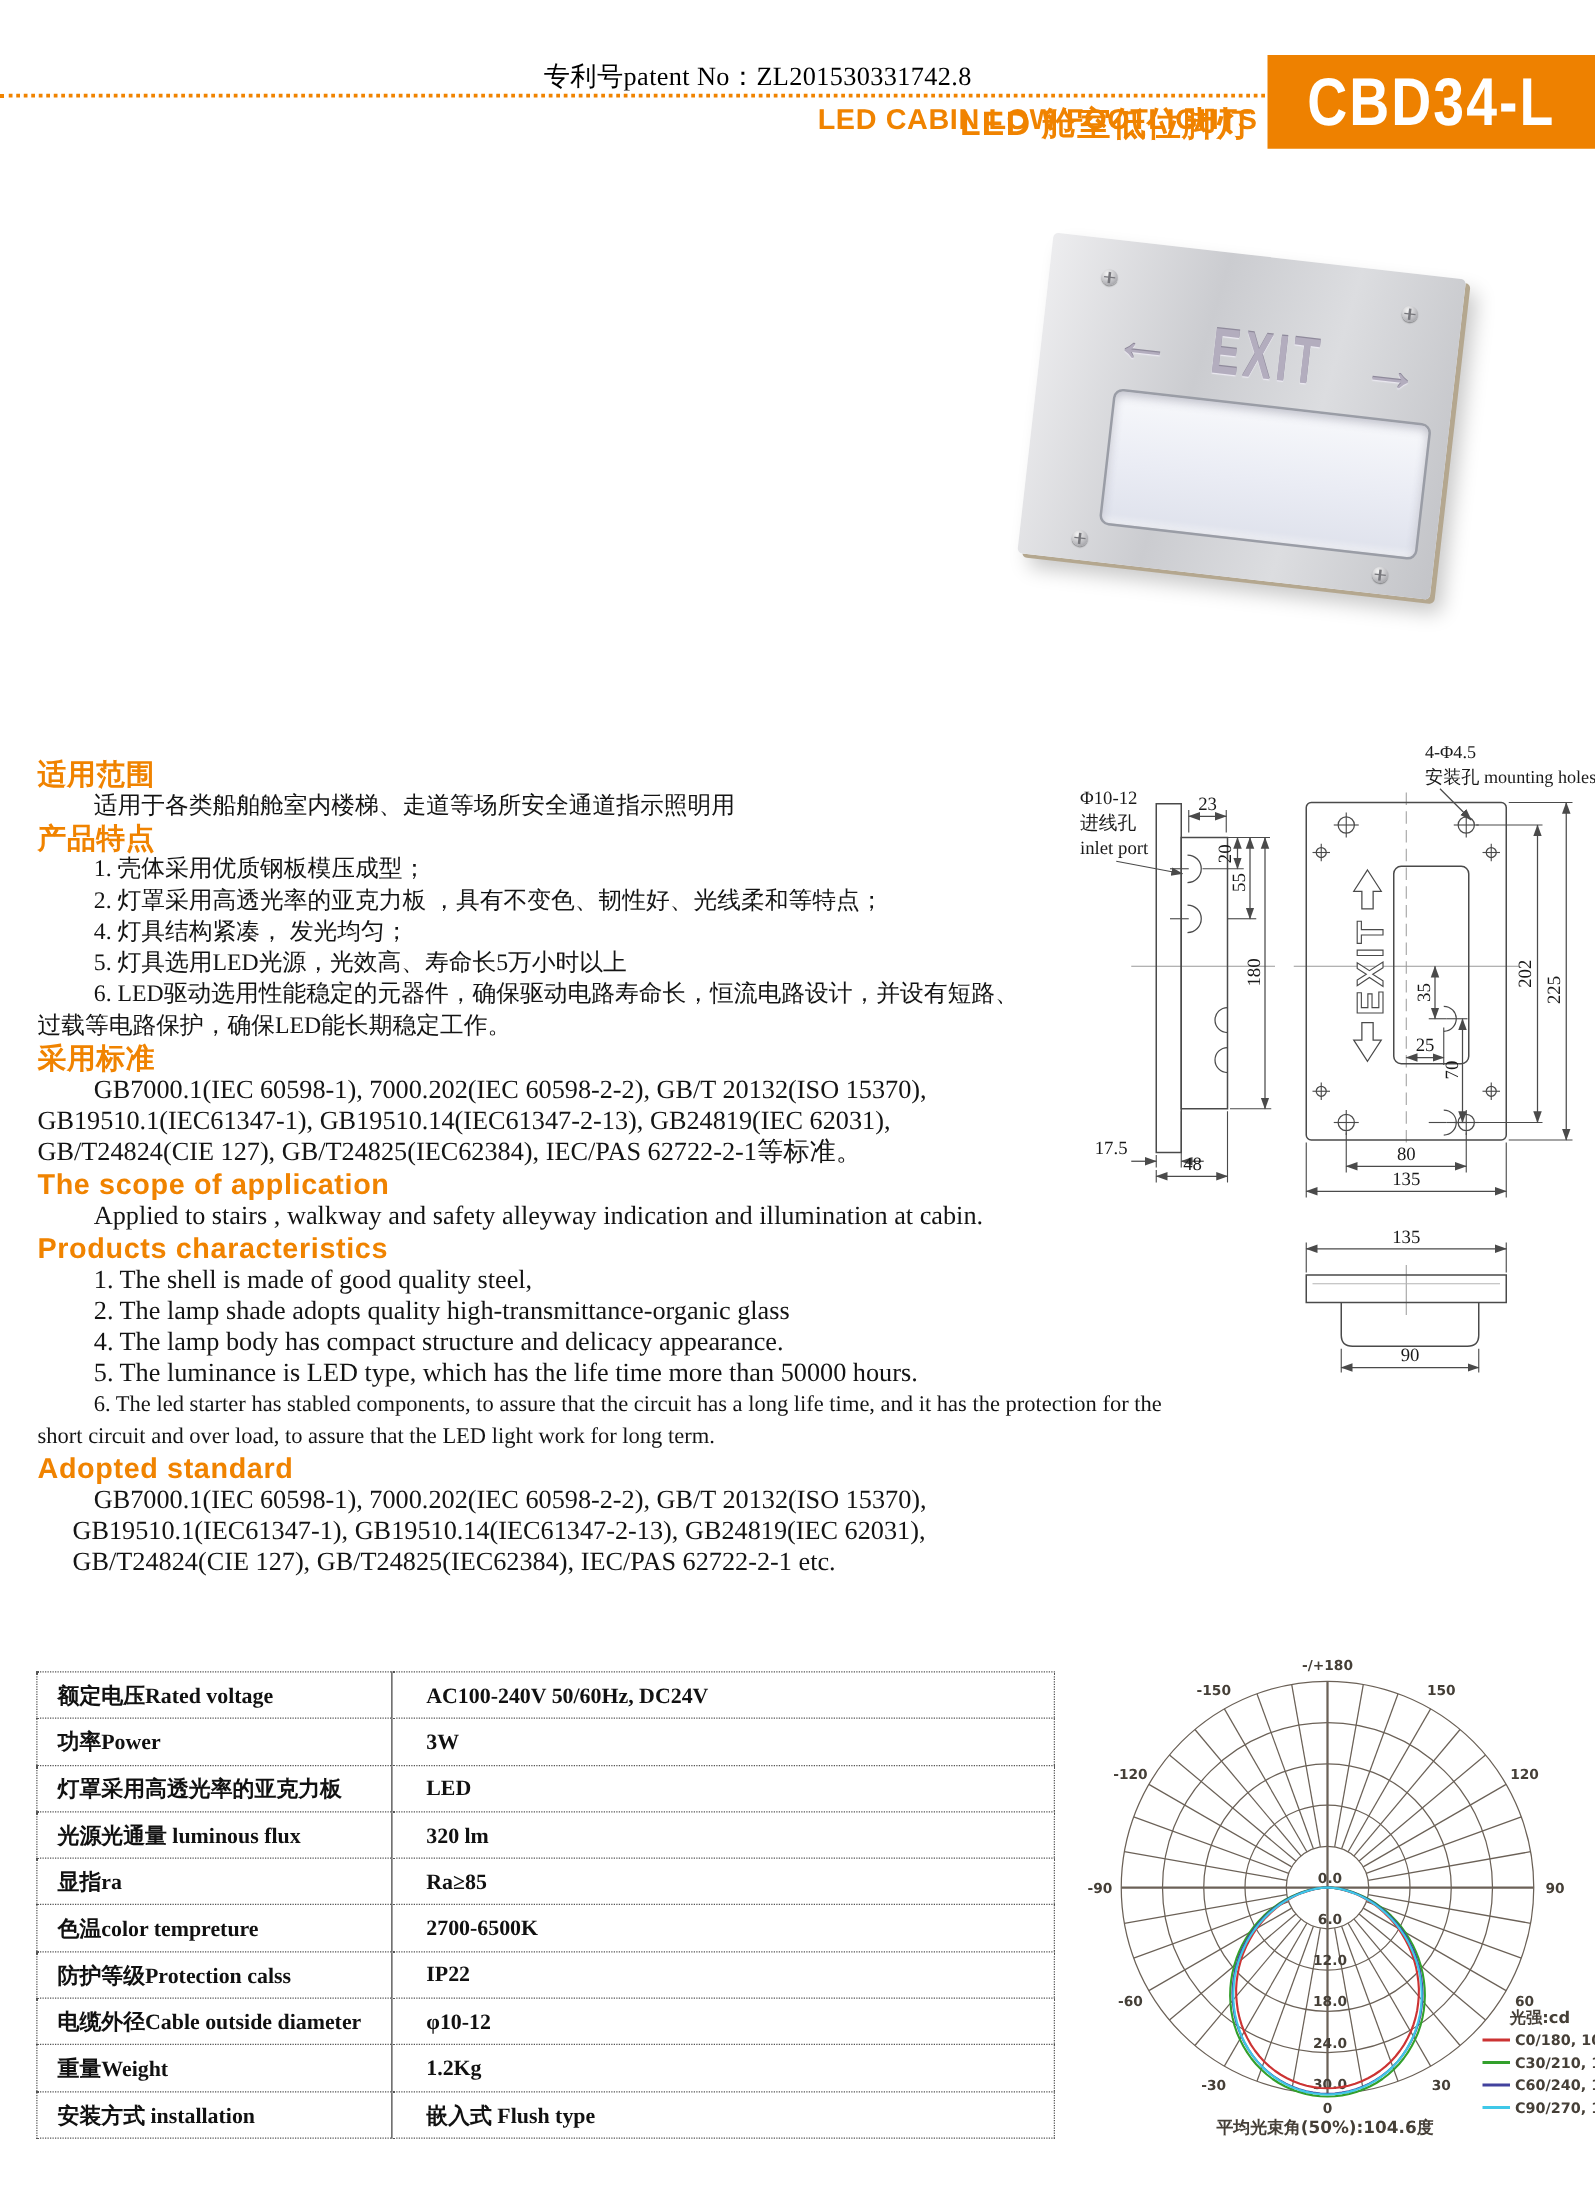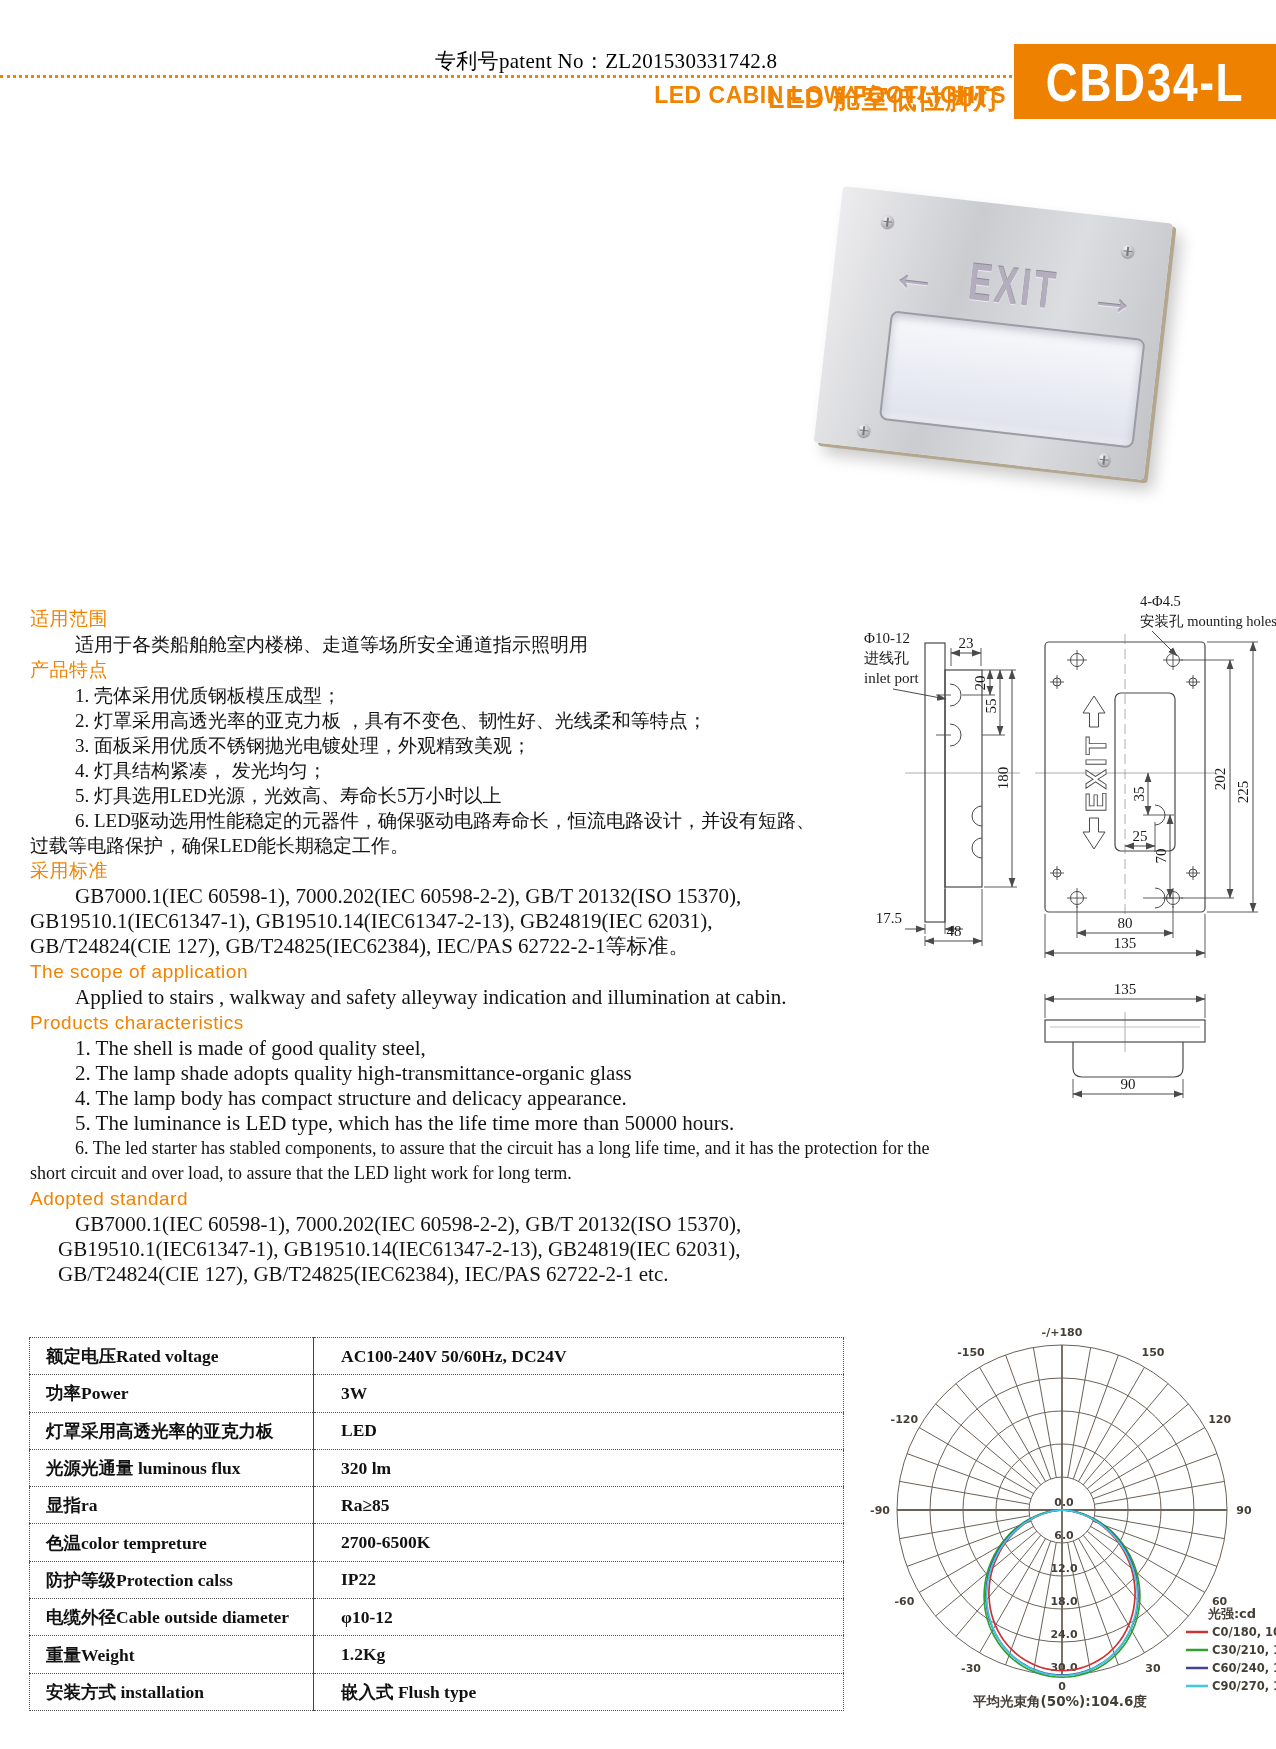--- a/index.html
+++ b/index.html
@@ -39,21 +39,21 @@
   .screw { position:absolute; width:13px; height:13px; border-radius:50%;
     background:radial-gradient(circle at 35% 30%, #f6f6f6, #b9b9bd 60%, #8f8f94);
     box-shadow:0 1px 1px rgba(0,0,0,0.35); }
   .screw::before, .screw::after { content:""; position:absolute; left:2px; top:5.6px;
     width:9px; height:1.6px; background:#77777c; }
   .screw::after { transform:rotate(90deg); }
   .s1{left:42px;top:24px} .s2{left:284px;top:26px} .s3{left:42px;top:234px} .s4{left:284px;top:236px}
   
   .text-col { position:absolute; left:30px; top:606px; width:988px;
     font-size:19px; line-height:25px; color:#141414; }
-  .h-org { font-family:"Liberation Sans",sans-serif; font-weight:normal; font-size:19px;
+  .h-org { font-family:"Liberation Sans",sans-serif; font-weight:bold; font-size:23px;
     line-height:26px; color:#f08300; letter-spacing:0.5px; }
   .ind { padding-left:45px; }
   .ind28 { padding-left:28px; }
   .hang { text-indent:45px; }
   .w-cn6 { width:795px; }
   .w-en6 { width:905px; font-size:18px; }
   .en-line { font-size:21px; }
   
   .spec-table { position:absolute; left:29px; top:1337px; width:815px;
     border-collapse:collapse; table-layout:fixed; font-size:17.5px; color:#111;
@@ -100,21 +100,20 @@
   <div class="screw s3"></div>
   <div class="screw s4"></div>
 </div>
 
 <div class="text-col">
   <div class="h-org">适用范围</div>
   <div class="ind">适用于各类船舶舱室内楼梯、走道等场所安全通道指示照明用</div>
   <div class="h-org">产品特点</div>
   <div class="ind">1. 壳体采用优质钢板模压成型；</div>
   <div class="ind">2. 灯罩采用高透光率的亚克力板 ，具有不变色、韧性好、光线柔和等特点；</div>
-  <div class="ind">3. 面板采用优质不锈钢抛光电镀处理，外观精致美观；</div>
   <div class="ind">4. 灯具结构紧凑， 发光均匀；</div>
   <div class="ind">5. 灯具选用LED光源，光效高、寿命长5万小时以上</div>
   <div class="hang w-cn6">6. LED驱动选用性能稳定的元器件，确保驱动电路寿命长，恒流电路设计，并设有短路、过载等电路保护，确保LED能长期稳定工作。</div>
   <div class="h-org">采用标准</div>
   <div class="ind en-line">GB7000.1(IEC 60598-1), 7000.202(IEC 60598-2-2), GB/T 20132(ISO 15370),</div>
   <div class="en-line">GB19510.1(IEC61347-1), GB19510.14(IEC61347-2-13), GB24819(IEC 62031),</div>
   <div class="en-line">GB/T24824(CIE 127), GB/T24825(IEC62384), IEC/PAS 62722-2-1等标准。</div>
   <div class="h-org">The scope of application</div>
   <div class="ind en-line">Applied to stairs , walkway and safety alleyway indication and illumination at cabin.</div>
   <div class="h-org">Products characteristics</div>

